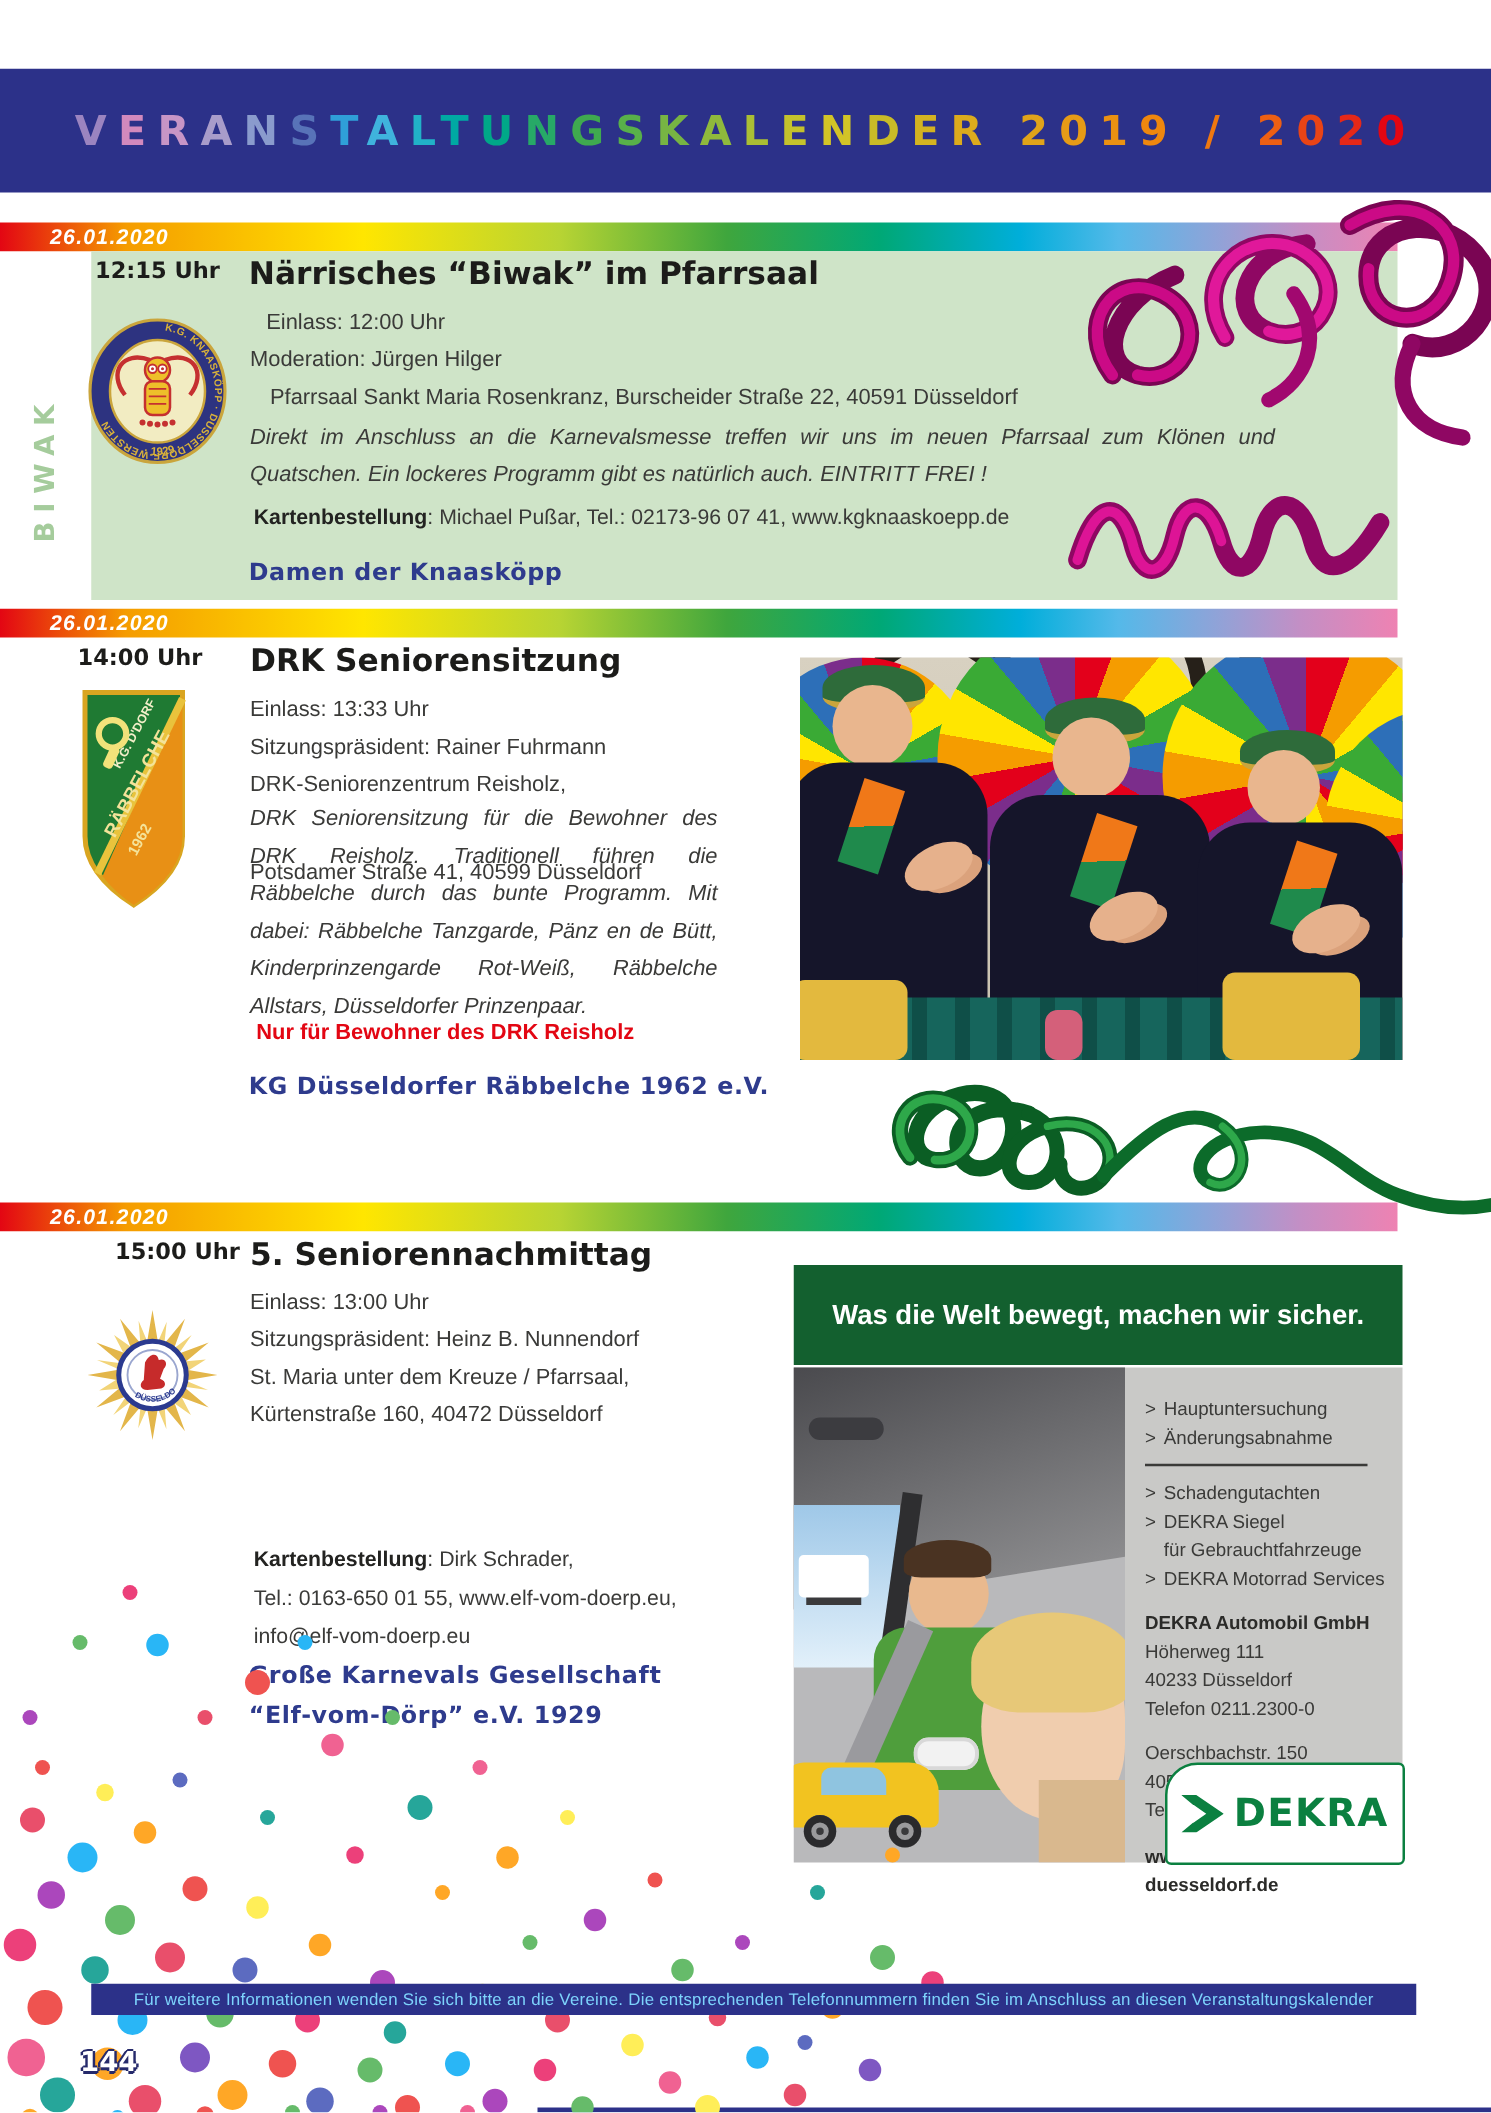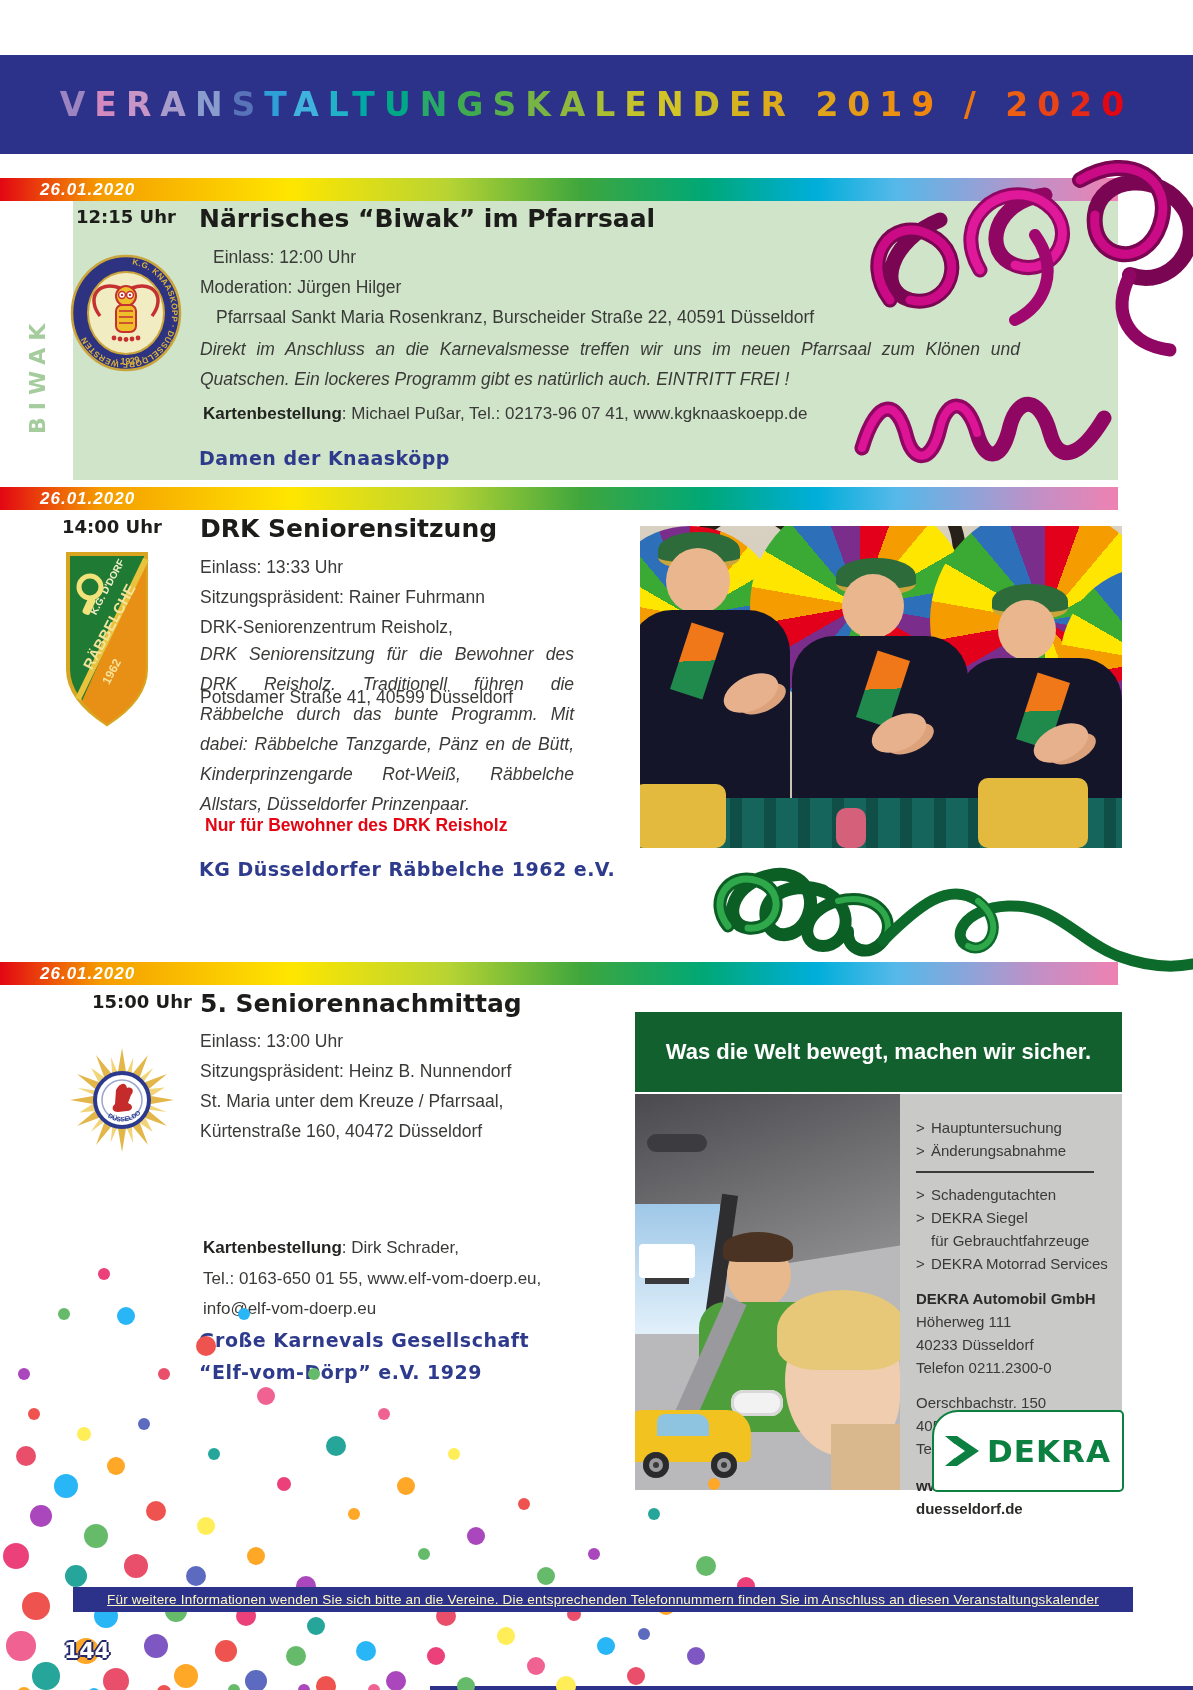--- a/index.html
+++ b/index.html
@@ -48,21 +48,21 @@
   .svc{display:flex;}
   .svc .b{width:15px;}
   .svc.indent{padding-left:15px;}
   .panel-div{width:178px;border-top:2px solid #3a3a38;margin:9px 0 10px 0;}
   .company{font-weight:bold;color:#2b2b29;margin-top:12px;}
   .website{font-weight:bold;color:#2b2b29;margin-top:14px;}
   .dekra-box{position:absolute;left:297px;top:398px;width:188px;height:78px;background:#fff;border:2px solid #0b8040;border-radius:26px 5px 5px 5px;display:flex;align-items:center;justify-content:center;gap:8px;}
   .dekra-word{color:#0b8040;font-weight:bold;font-size:31px;letter-spacing:1px;font-family:"DejaVu Sans",sans-serif;}
   
   .footer-bar{left:73px;top:1587px;width:1060px;height:25px;background:#2c3189;display:flex;align-items:center;justify-content:center;z-index:6;}
-  .footer-text{color:#fef9c3;font-size:13.5px;letter-spacing:0.2px;text-decoration:underline;}
+  .footer-text{color:#7dd3fc;font-size:13.5px;letter-spacing:0.2px;}
   .page-num{left:64px;top:1638px;font-family:"DejaVu Sans",sans-serif;font-weight:bold;font-size:22px;color:#fff;z-index:7;
     text-shadow:-2px 0 #262a6b,2px 0 #262a6b,0 -2px #262a6b,0 2px #262a6b,1px 1px #262a6b,-1px -1px #262a6b;}
   .bottom-line{left:430px;top:1686px;width:763px;height:4px;background:#2c3189;}
   
   .confetti{left:0;top:1250px;width:12px;height:12px;border-radius:50%;z-index:5;}
 </style>
 </head>
 <body>
 
 <div id="page">

